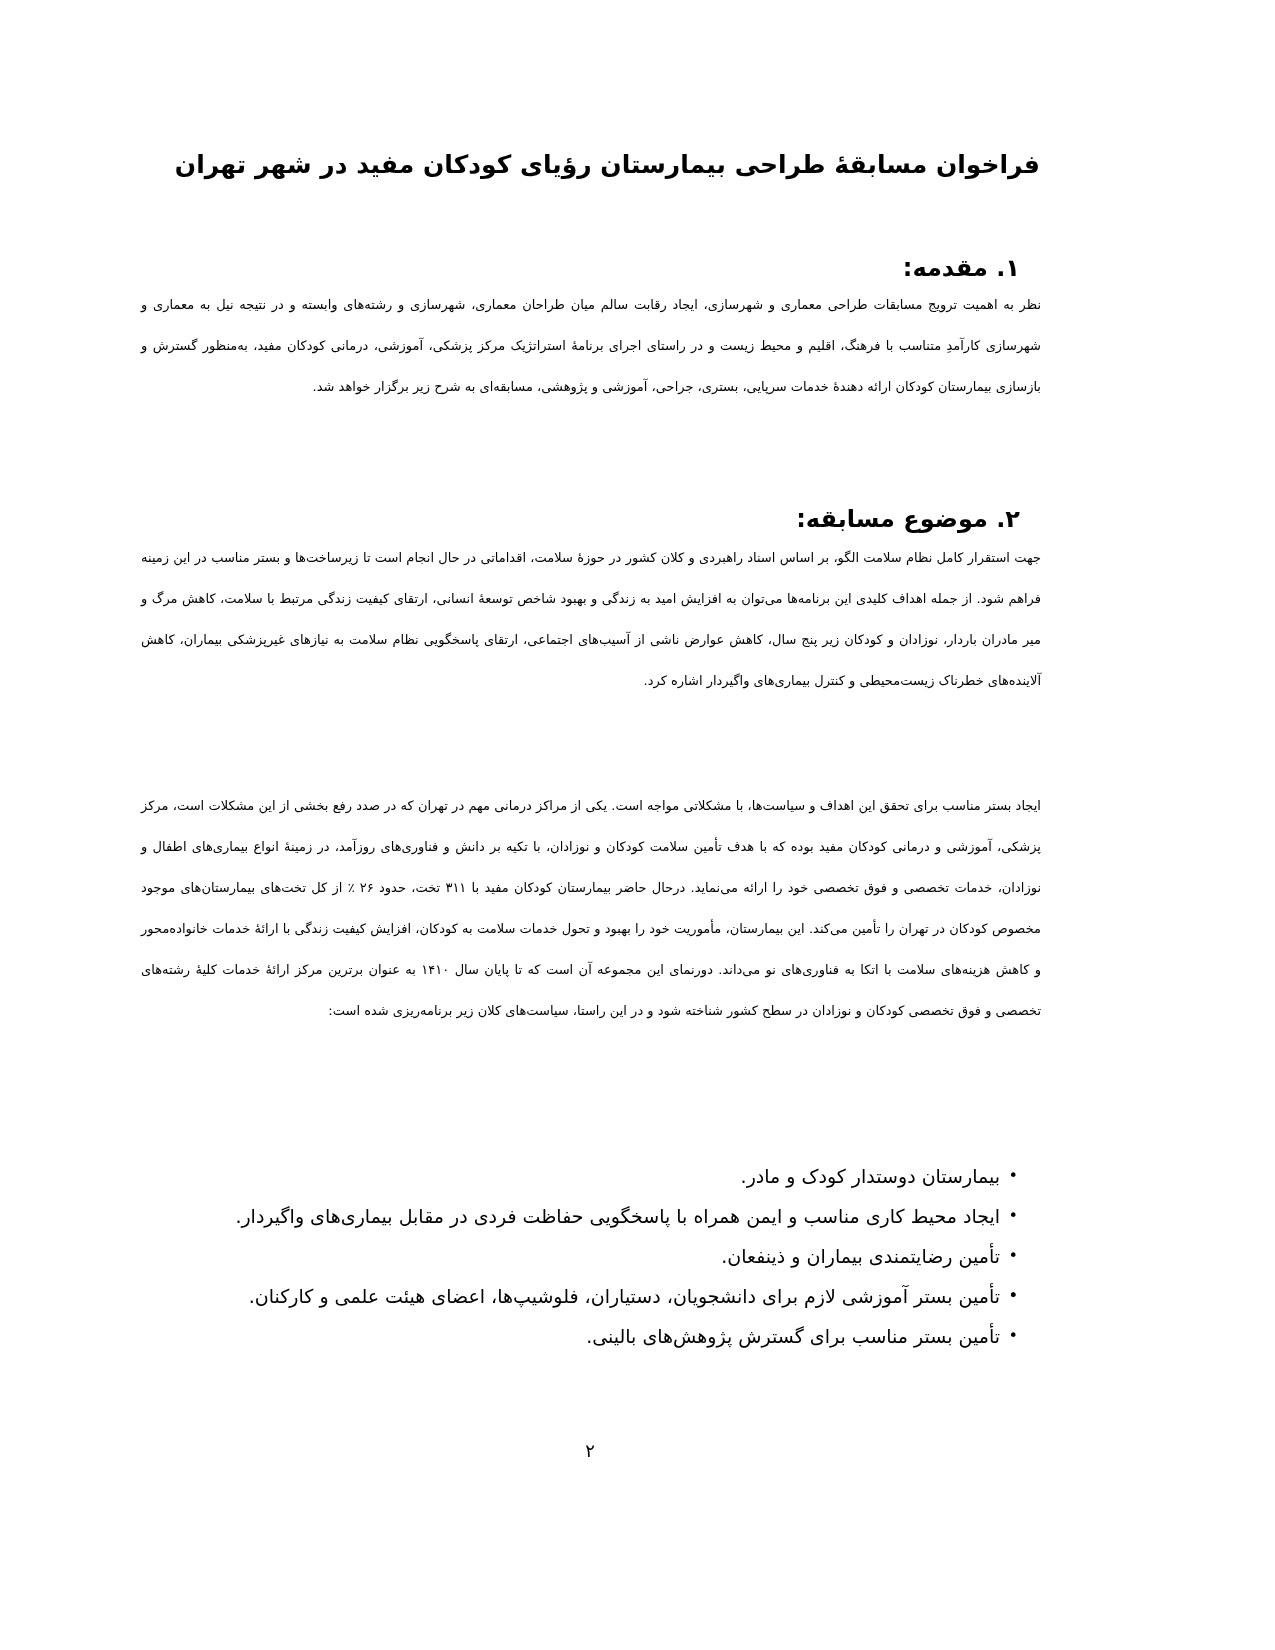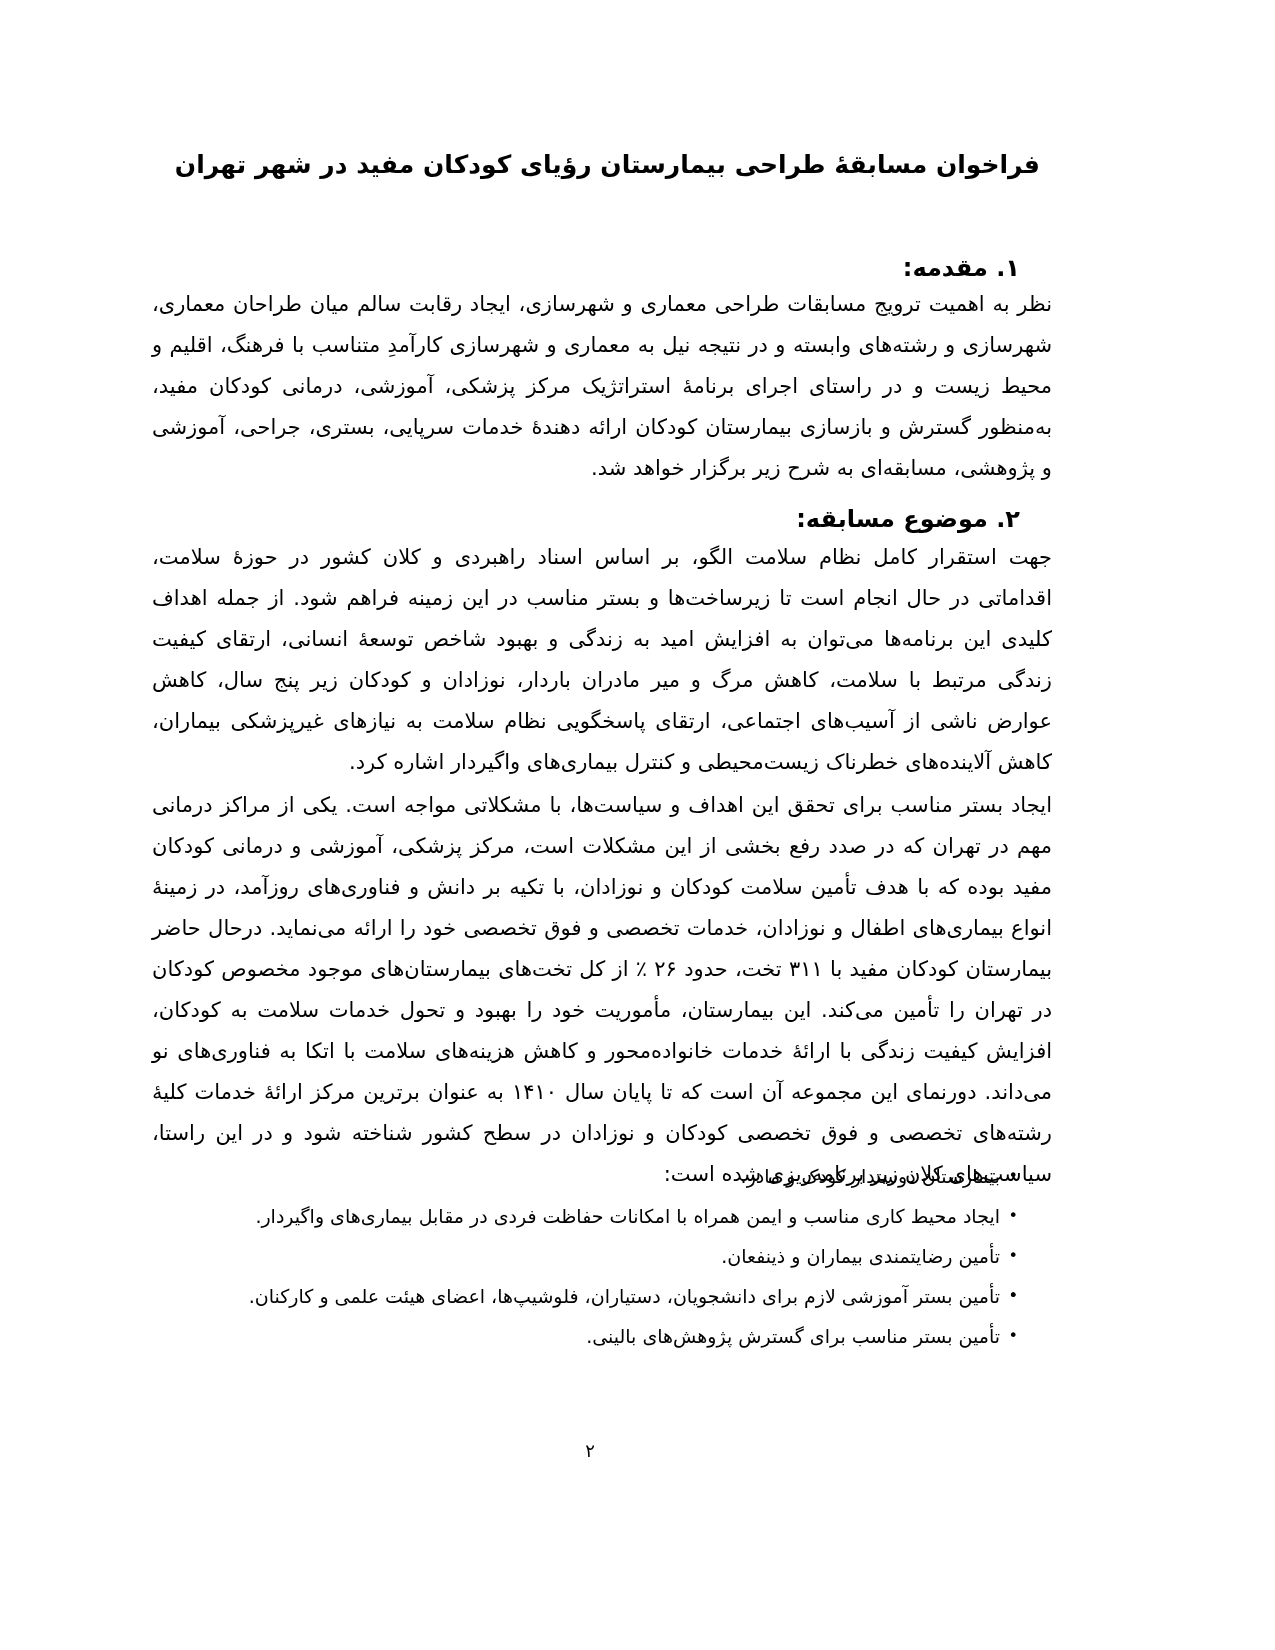--- a/index.html
+++ b/index.html
@@ -11,21 +11,21 @@
       position: absolute; left: 140px; top: 0; width: 900px; direction: rtl;
     }
     .title {
       position: absolute; top: 150px; left: 0; width: 900px; 
       font-weight: bold; font-size: 25px; margin: 0;
     }
     .heading {
       position: absolute; right: 12px; font-weight: bold; font-size: 24px; margin: 8px;
     }
     .para {
-      position: absolute; left: 12px; width: 900px; font-size: 21px; line-height: 41px;
+      position: absolute; left: 1px; width: 900px; font-size: 13px; line-height: 41px;
       text-align: justify; text-align-last: right; margin: 0;
     }
     ul.bullets {
       position: absolute; top: 1156px; right: 0; margin: 0; padding: 0 22px 0 0;
       list-style: none; font-size: 19px; line-height: 40px;
     }
     ul.bullets li { position: relative; padding-right: 18px; }
     ul.bullets li .bullet-dot {
       position: absolute; right: 0; top: 0; font-size: 16px;
     }
@@ -42,21 +42,21 @@
 
   <h2 class="heading" style="top:246px;">۱. مقدمه:</h2>
   <p class="para" style="top:284px;">نظر به اهمیت ترویج مسابقات طراحی معماری و شهرسازی، ایجاد رقابت سالم میان طراحان معماری، شهرسازی و رشته‌های وابسته و در نتیجه نیل به معماری و شهرسازی کارآمدِ متناسب با فرهنگ، اقلیم و محیط زیست و در راستای اجرای برنامهٔ استراتژیک مرکز پزشکی، آموزشی، درمانی کودکان مفید، به‌منظور گسترش و بازسازی بیمارستان کودکان ارائه دهندهٔ خدمات سرپایی، بستری، جراحی، آموزشی و پژوهشی، مسابقه‌ای به شرح زیر برگزار خواهد شد.</p>
 
   <h2 class="heading" style="top:497px;">۲. موضوع مسابقه:</h2>
   <p class="para" style="top:537px;">جهت استقرار کامل نظام سلامت الگو، بر اساس اسناد راهبردی و کلان کشور در حوزهٔ سلامت، اقداماتی در حال انجام است تا زیرساخت‌ها و بستر مناسب در این زمینه فراهم شود. از جمله اهداف کلیدی این برنامه‌ها می‌توان به افزایش امید به زندگی و بهبود شاخص توسعهٔ انسانی، ارتقای کیفیت زندگی مرتبط با سلامت، کاهش مرگ و میر مادران باردار، نوزادان و کودکان زیر پنج سال، کاهش عوارض ناشی از آسیب‌های اجتماعی، ارتقای پاسخگویی نظام سلامت به نیازهای غیرپزشکی بیماران، کاهش آلاینده‌های خطرناک زیست‌محیطی و کنترل بیماری‌های واگیردار اشاره کرد.</p>
   <p class="para" style="top:785px;">ایجاد بستر مناسب برای تحقق این اهداف و سیاست‌ها، با مشکلاتی مواجه است. یکی از مراکز درمانی مهم در تهران که در صدد رفع بخشی از این مشکلات است، مرکز پزشکی، آموزشی و درمانی کودکان مفید بوده که با هدف تأمین سلامت کودکان و نوزادان، با تکیه بر دانش و فناوری‌های روزآمد، در زمینهٔ انواع بیماری‌های اطفال و نوزادان، خدمات تخصصی و فوق تخصصی خود را ارائه می‌نماید. درحال حاضر بیمارستان کودکان مفید با ۳۱۱ تخت، حدود ۲۶ ٪ از کل تخت‌های بیمارستان‌های موجود مخصوص کودکان در تهران را تأمین می‌کند. این بیمارستان، مأموریت خود را بهبود و تحول خدمات سلامت به کودکان، افزایش کیفیت زندگی با ارائهٔ خدمات خانواده‌محور و کاهش هزینه‌های سلامت با اتکا به فناوری‌های نو می‌داند. دورنمای این مجموعه آن است که تا پایان سال ۱۴۱۰ به عنوان برترین مرکز ارائهٔ خدمات کلیهٔ رشته‌های تخصصی و فوق تخصصی کودکان و نوزادان در سطح کشور شناخته شود و در این راستا، سیاست‌های کلان زیر برنامه‌ریزی شده است:</p>
 
   <ul class="bullets">
     <li><span class="bullet-dot">•</span><span>بیمارستان دوستدار کودک و مادر.</span></li>
-    <li><span class="bullet-dot">•</span><span>ایجاد محیط کاری مناسب و ایمن همراه با امکانات حفاظت فردی در مقابل بیماری‌های واگیردار.</span></li>
+    <li><span class="bullet-dot">•</span><span>ایجاد محیط کاری مناسب و ایمن همراه با پاسخگویی حفاظت فردی در مقابل بیماری‌های واگیردار.</span></li>
     <li><span class="bullet-dot">•</span><span>تأمین رضایتمندی بیماران و ذینفعان.</span></li>
     <li><span class="bullet-dot">•</span></li>
     <li><span class="bullet-dot">•</span><span>تأمین بستر آموزشی لازم برای دانشجویان، دستیاران، فلوشیپ‌ها، اعضای هیئت علمی و کارکنان.</span></li>
     <li><span class="bullet-dot">•</span><span>تأمین بستر مناسب برای گسترش پژوهش‌های بالینی.</span></li>
   </ul>
 
   <div class="page-number">۲</div>
 </div>
 
 </body></html>

